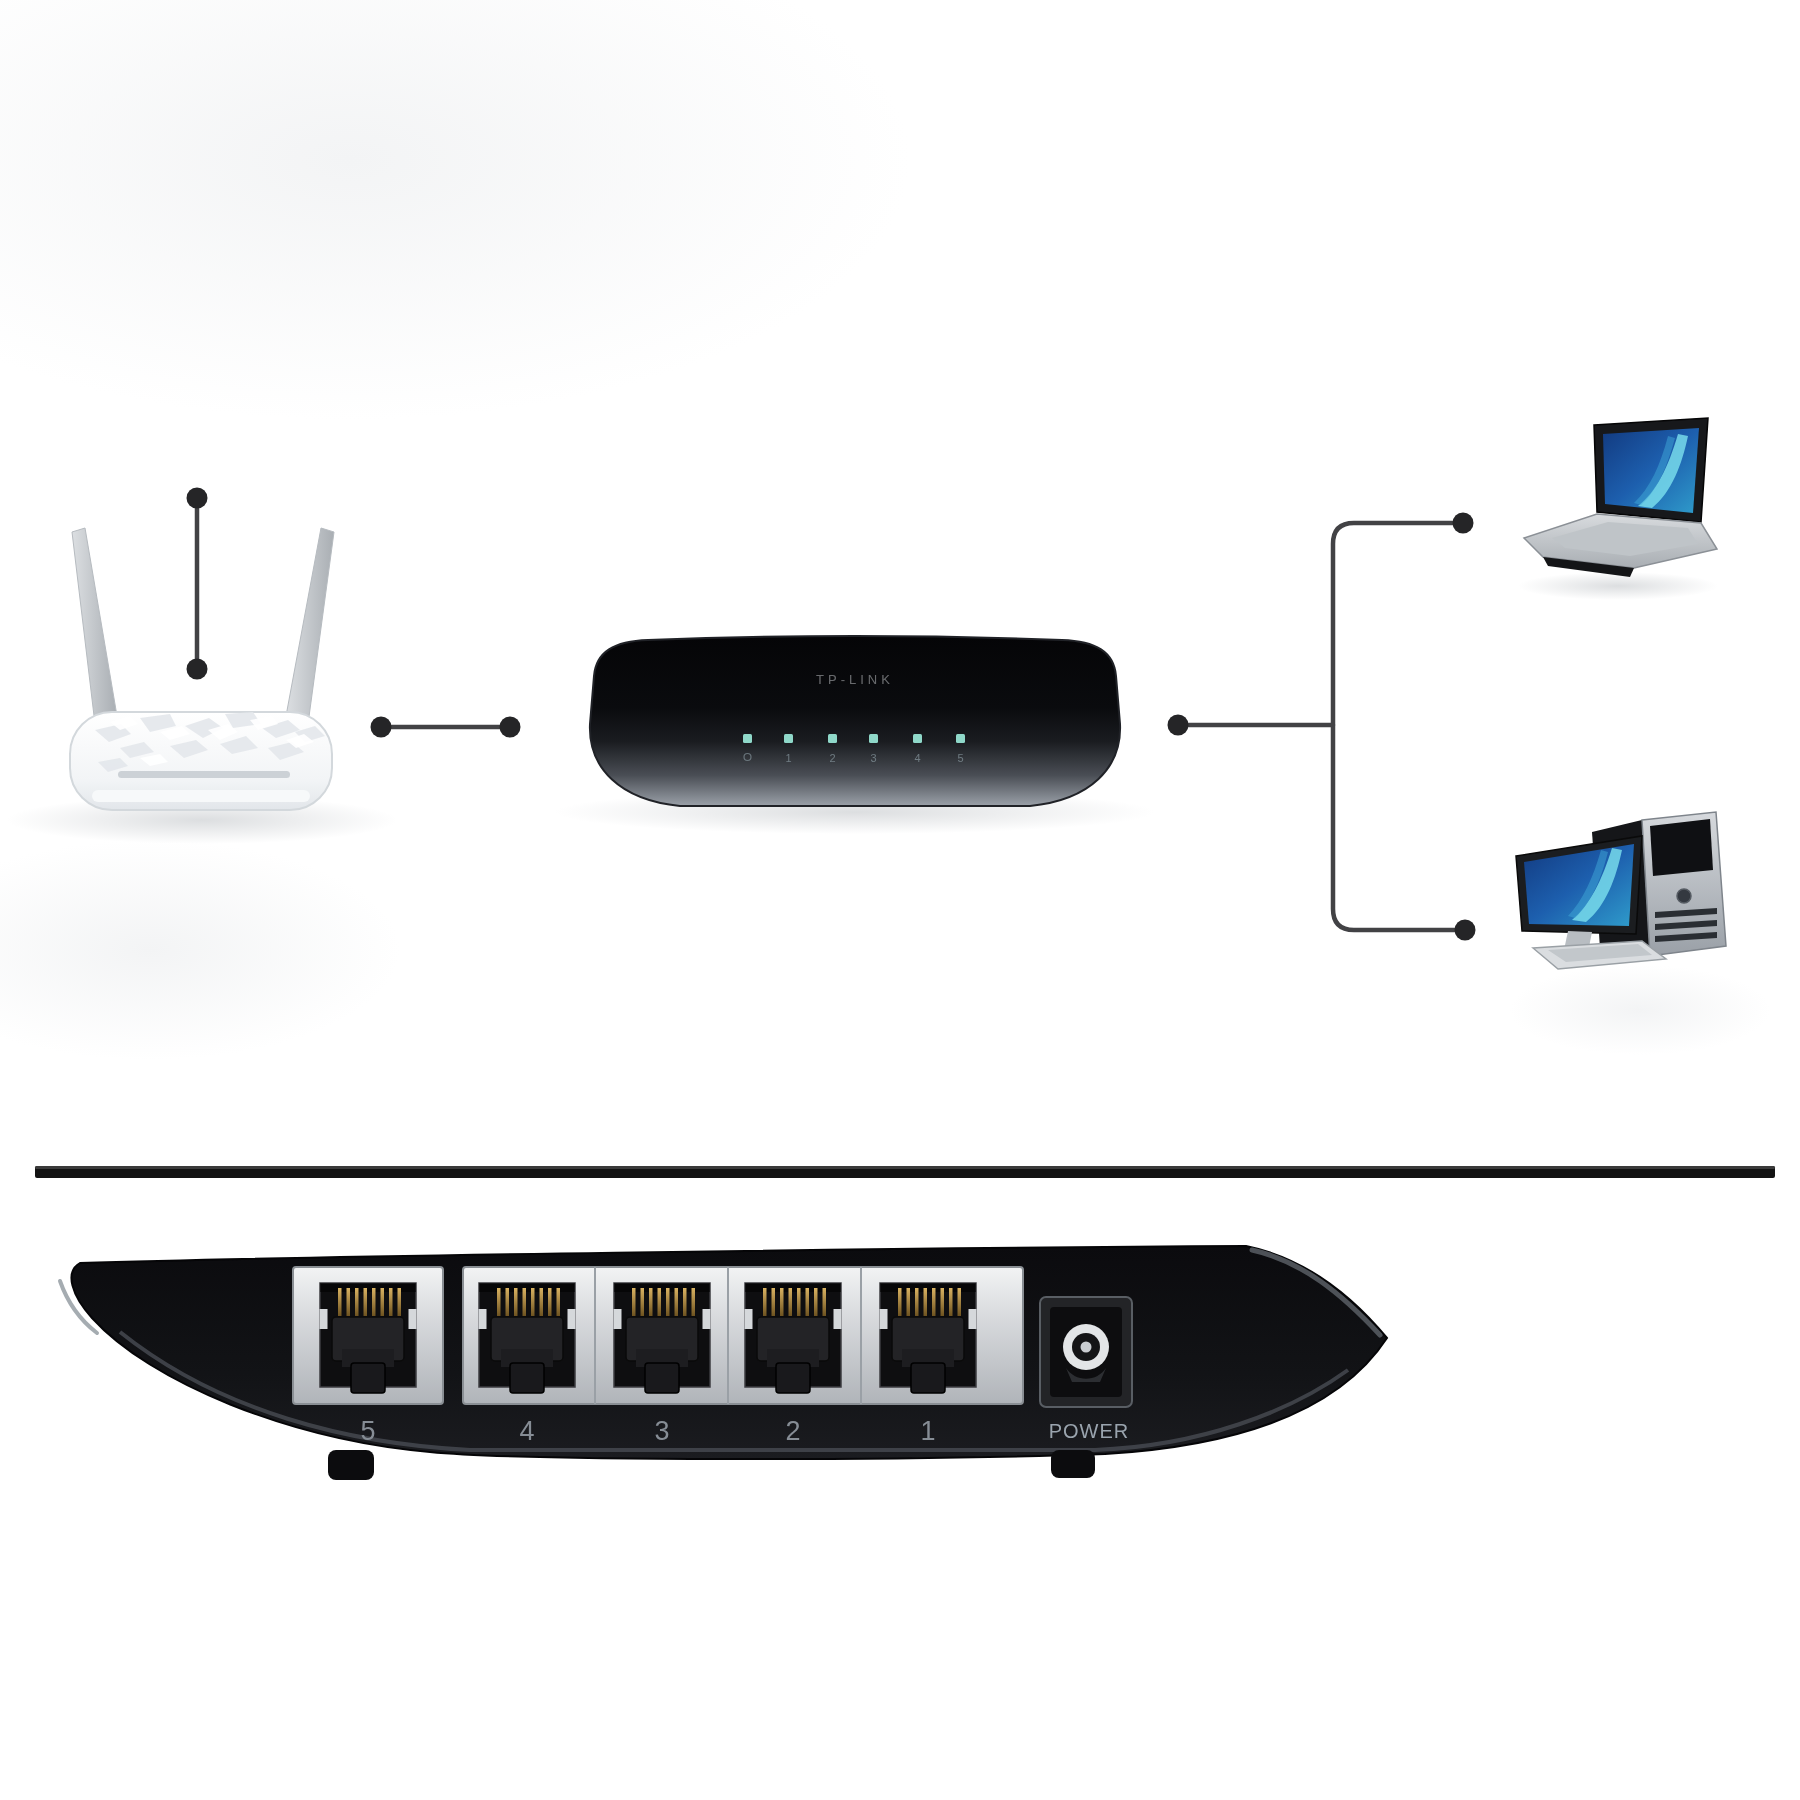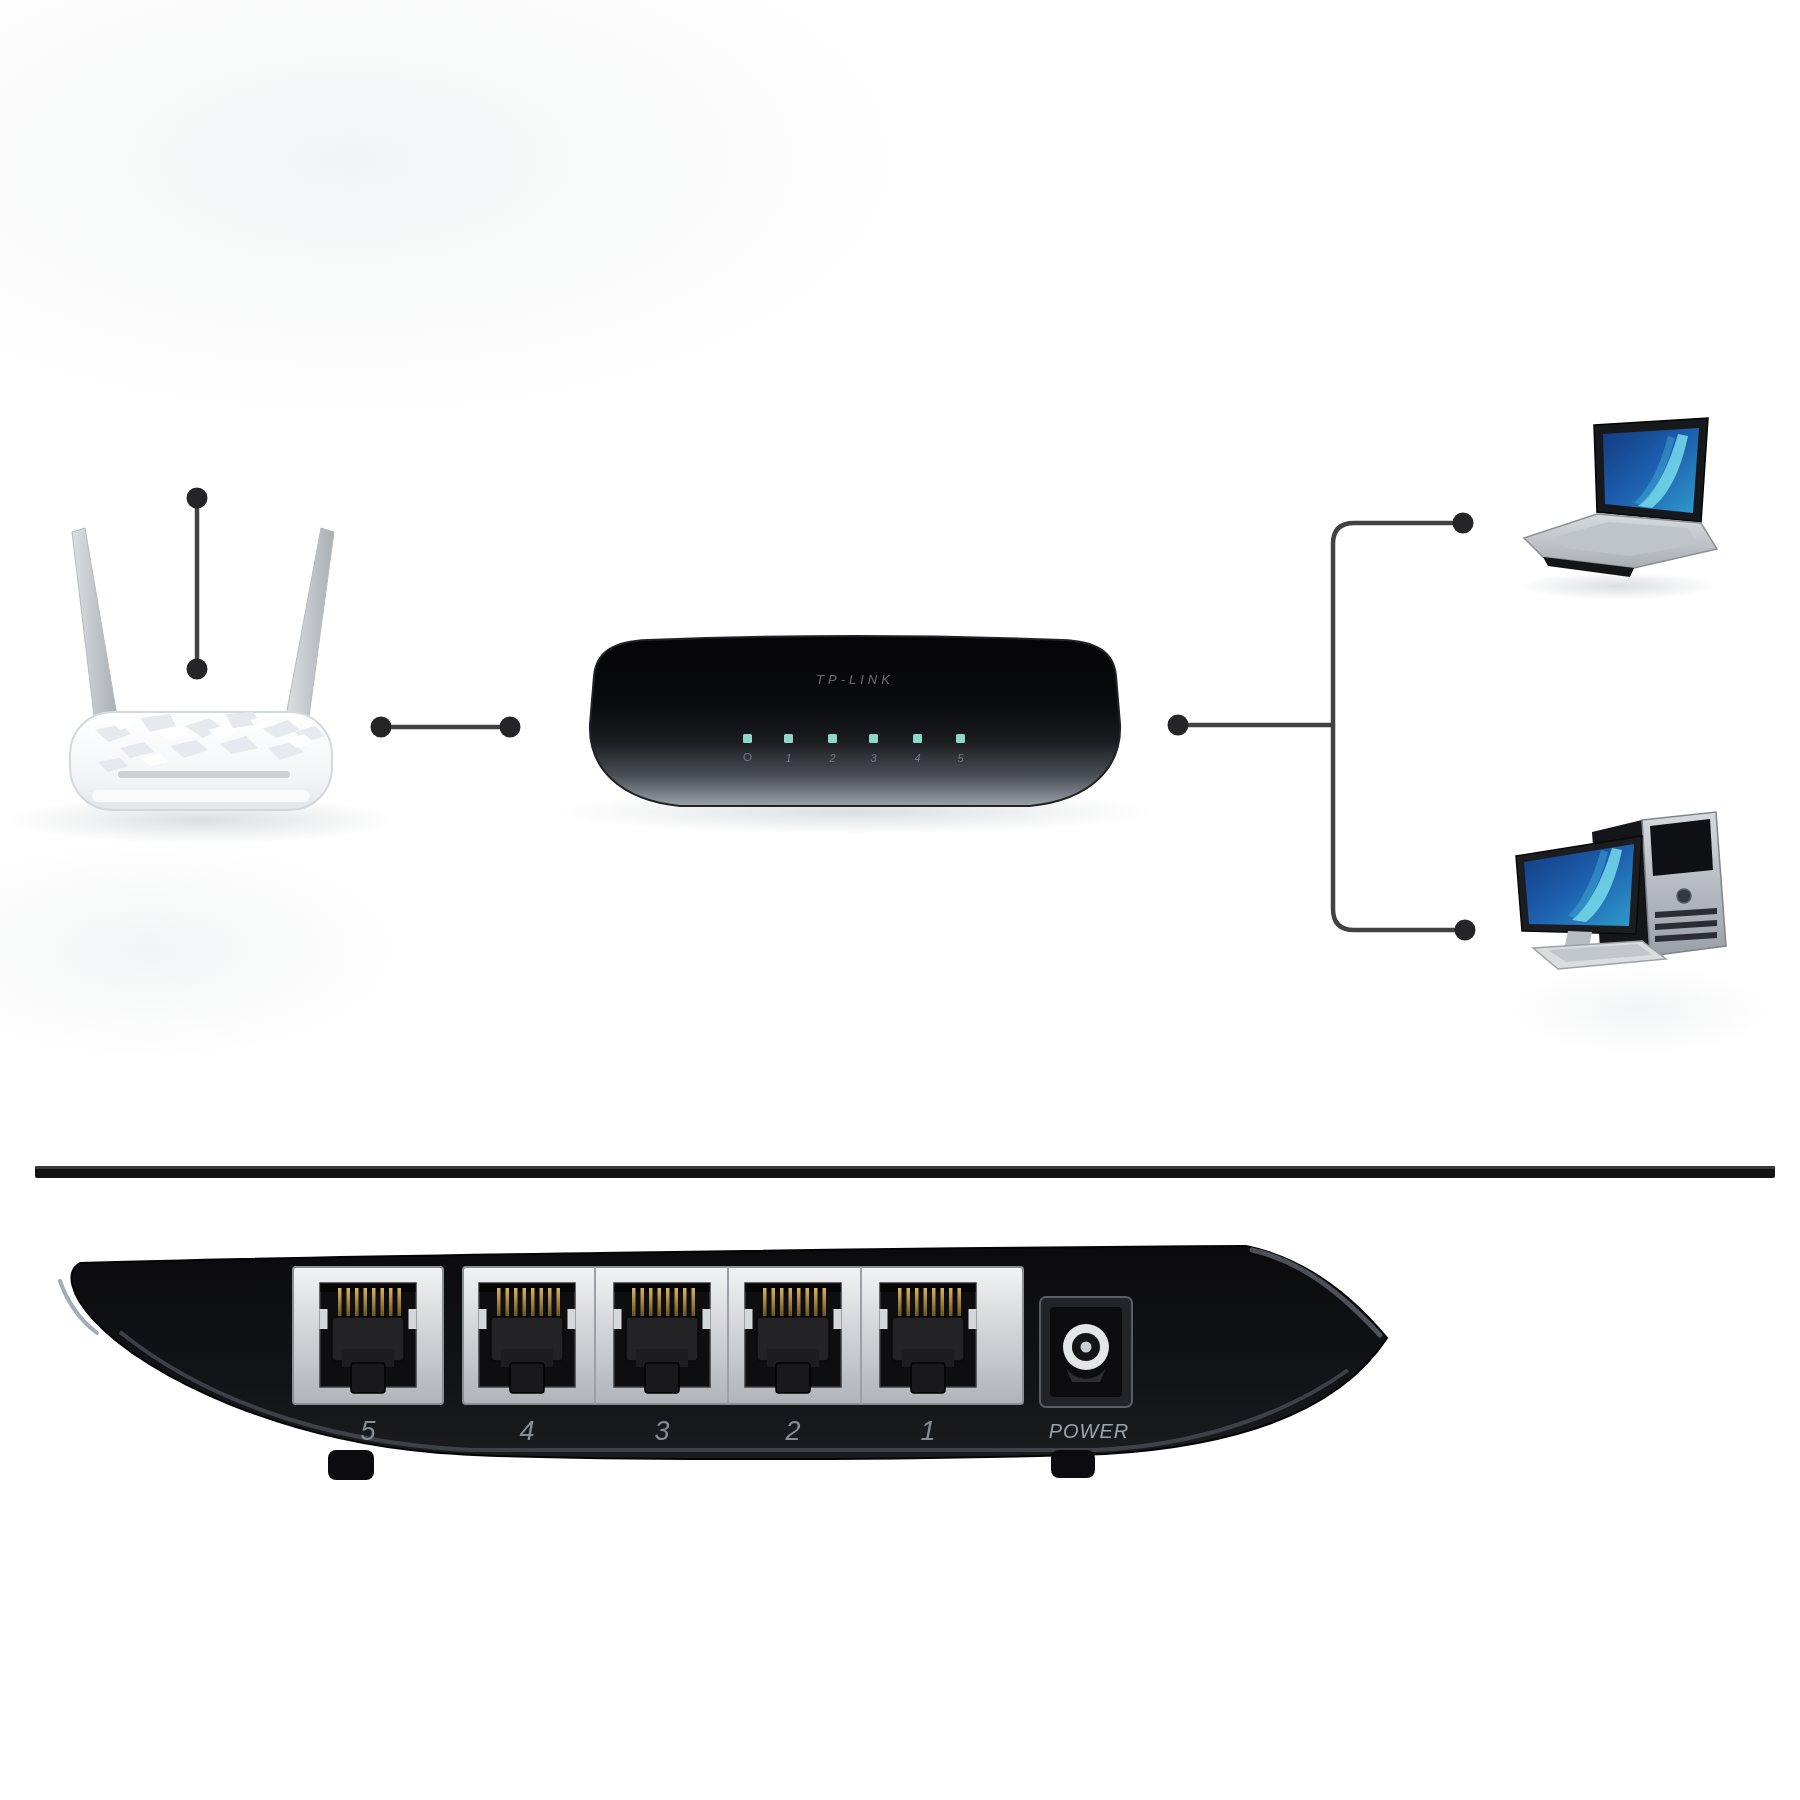--- a/index.html
+++ b/index.html
@@ -1,17 +1,17 @@
 <!DOCTYPE html>
 <html><head>
 <meta charset="utf-8">
 <style>
   html,body{margin:0;padding:0;background:#ffffff;}
   .canvas{position:relative;width:1800px;height:1800px;background:#ffffff;overflow:hidden;
-          font-family:"Liberation Sans", sans-serif;font-style:italic;}
+          font-family:"Liberation Sans", sans-serif;}
   svg{position:absolute;left:0;top:0;}
   text{font-family:"Liberation Sans", sans-serif;}
 </style>
 </head>
 <body>
 
 <div class="canvas">
 <svg width="1800" height="1800" viewBox="0 0 1800 1800">
 
   <defs>

